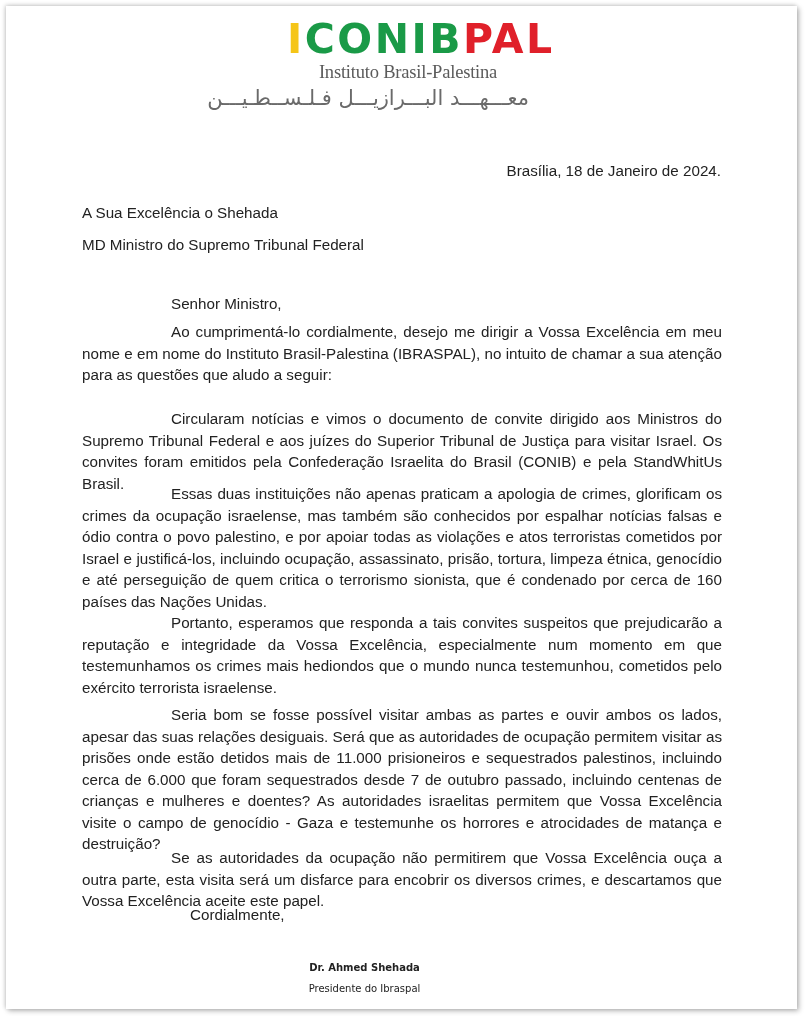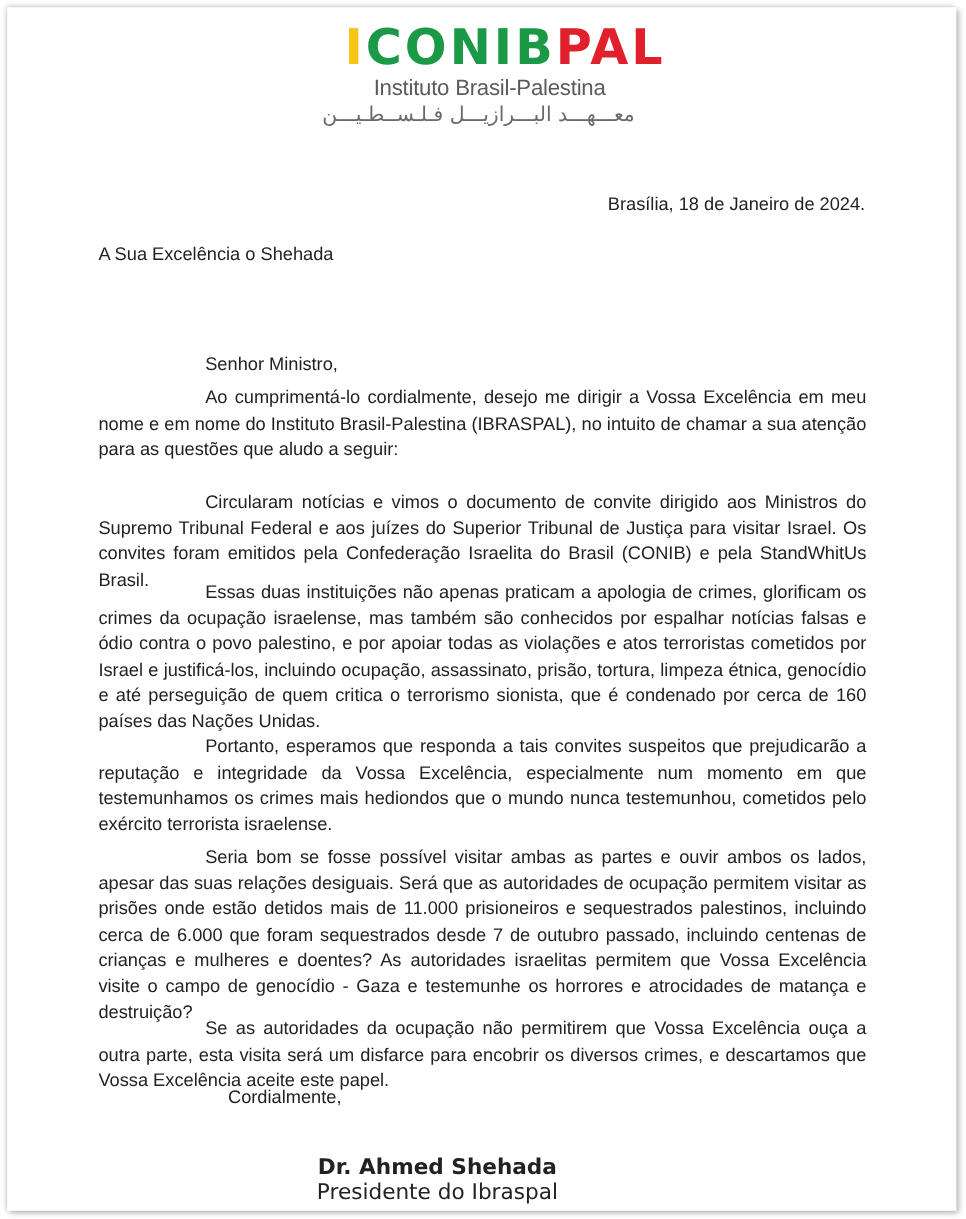--- a/index.html
+++ b/index.html
@@ -42,33 +42,33 @@
       white-space: nowrap;
     }
     .logo-word .c-yellow { color: #f5c518; }
     .logo-word .c-green { color: #1a9a47; }
     .logo-word .c-red { color: #e0202a; }
     .logo-sub {
       position: absolute;
       left: 287px;
       top: 52px;
       width: 242px;
-      font-family: Liberation Sans, sans-serif;
+      font-family: Liberation Serif, serif;
       font-size: 18.5px;
       color: #5b5b5b;
       white-space: nowrap;
       letter-spacing: -0.2px;
     }
     .logo-arabic {
       position: absolute;
       left: 287px;
       top: 76px;
       width: 242px;
       font-family: "DejaVu Sans", sans-serif;
-      font-size: 17px;
+      font-size: 21px;
       color: #6a6a6a;
       white-space: nowrap;
       direction: rtl;
       text-align: center;
       letter-spacing: 0.5px;
     }
     .doc {
       font-family: "Liberation Sans", sans-serif;
       font-size: 15.2px;
       color: #222222;
@@ -117,21 +117,21 @@
       top: 904px;
       white-space: nowrap;
       margin-left: 19px;
     }
     .sig {
       position: absolute;
       left: 0;
       width: 729px;
       text-align: center;
       font-family: "DejaVu Sans", sans-serif;
-      font-size: 18px;
+      font-size: 10px;
       color: #222;
     }
     .sig-name { top: 962px; font-weight: bold; }
     .sig-title { top: 983px; }
   </style>
 </head>
 <body>
 
 <div class="page"></div>
 
@@ -140,20 +140,21 @@
     <span class="c-yellow">I</span><span class="c-green">CONIB</span><span class="c-red">PAL</span>
   </div>
   <div class="logo-sub">Instituto Brasil-Palestina</div>
   <div class="logo-arabic">معـــهـــد البـــرازيـــل فـلـســطـيـــن</div>
 </div>
 
 <div class="doc">
   <div class="date">Brasília, 18 de Janeiro de 2024.</div>
   <div class="addr">A Sua Excelência o Shehada</div>
   <div class="addr2">
+    <div>MD Ministro do Supremo Tribunal Federal</div>
   </div>
   <div class="salute">Senhor Ministro,</div>
 
   <div class="para p1">Ao cumprimentá-lo cordialmente, desejo me dirigir a Vossa Excelência em meu nome e em nome do Instituto Brasil-Palestina (IBRASPAL), no intuito de chamar a sua atenção para as questões que aludo a seguir:</div>
   <div class="para p2">Circularam notícias e vimos o documento de convite dirigido aos Ministros do Supremo Tribunal Federal e aos juízes do Superior Tribunal de Justiça para visitar Israel. Os convites foram emitidos pela Confederação Israelita do Brasil (CONIB) e pela StandWhitUs Brasil.</div>
   <div class="para p3">Essas duas instituições não apenas praticam a apologia de crimes, glorificam os crimes da ocupação israelense, mas também são conhecidos por espalhar notícias falsas e ódio contra o povo palestino, e por apoiar todas as violações e atos terroristas cometidos por Israel e justificá-los, incluindo ocupação, assassinato, prisão, tortura, limpeza étnica, genocídio e até perseguição de quem critica o terrorismo sionista, que é condenado por cerca de 160 países das Nações Unidas.</div>
   <div class="para p4">Portanto, esperamos que responda a tais convites suspeitos que prejudicarão a reputação e integridade da Vossa Excelência, especialmente num momento em que testemunhamos os crimes mais hediondos que o mundo nunca testemunhou, cometidos pelo exército terrorista israelense.</div>
   <div class="para p5">Seria bom se fosse possível visitar ambas as partes e ouvir ambos os lados, apesar das suas relações desiguais. Será que as autoridades de ocupação permitem visitar as prisões onde estão detidos mais de 11.000 prisioneiros e sequestrados palestinos, incluindo cerca de 6.000 que foram sequestrados desde 7 de outubro passado, incluindo centenas de crianças e mulheres e doentes?  As autoridades israelitas permitem que Vossa Excelência visite o campo de genocídio - Gaza e testemunhe os horrores e atrocidades de matança e destruição?</div>
   <div class="para p6">Se as autoridades da ocupação não permitirem que Vossa Excelência ouça a outra parte, esta visita será um disfarce para encobrir os diversos crimes, e descartamos que Vossa Excelência aceite este papel.</div>
 

